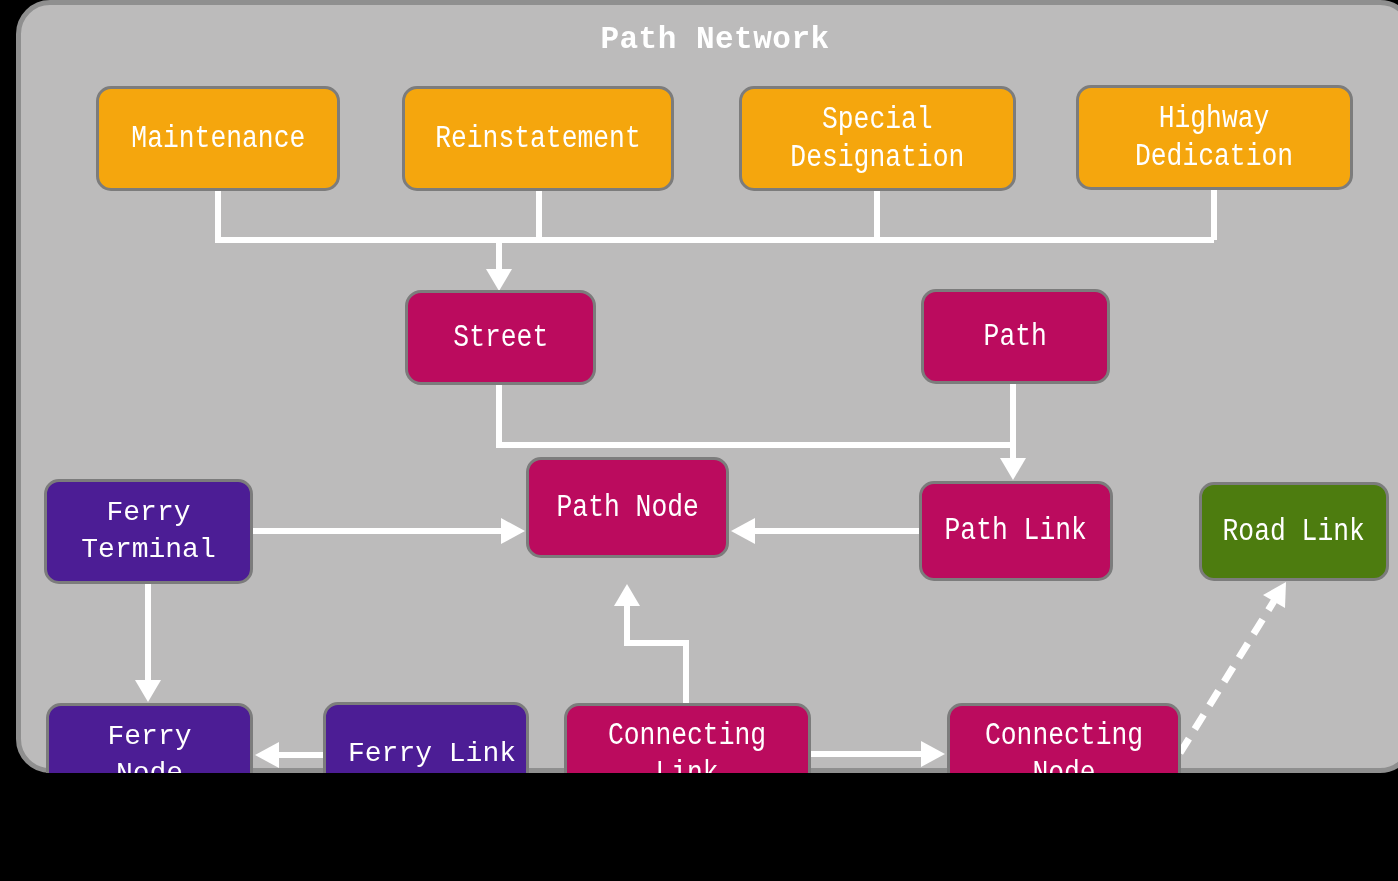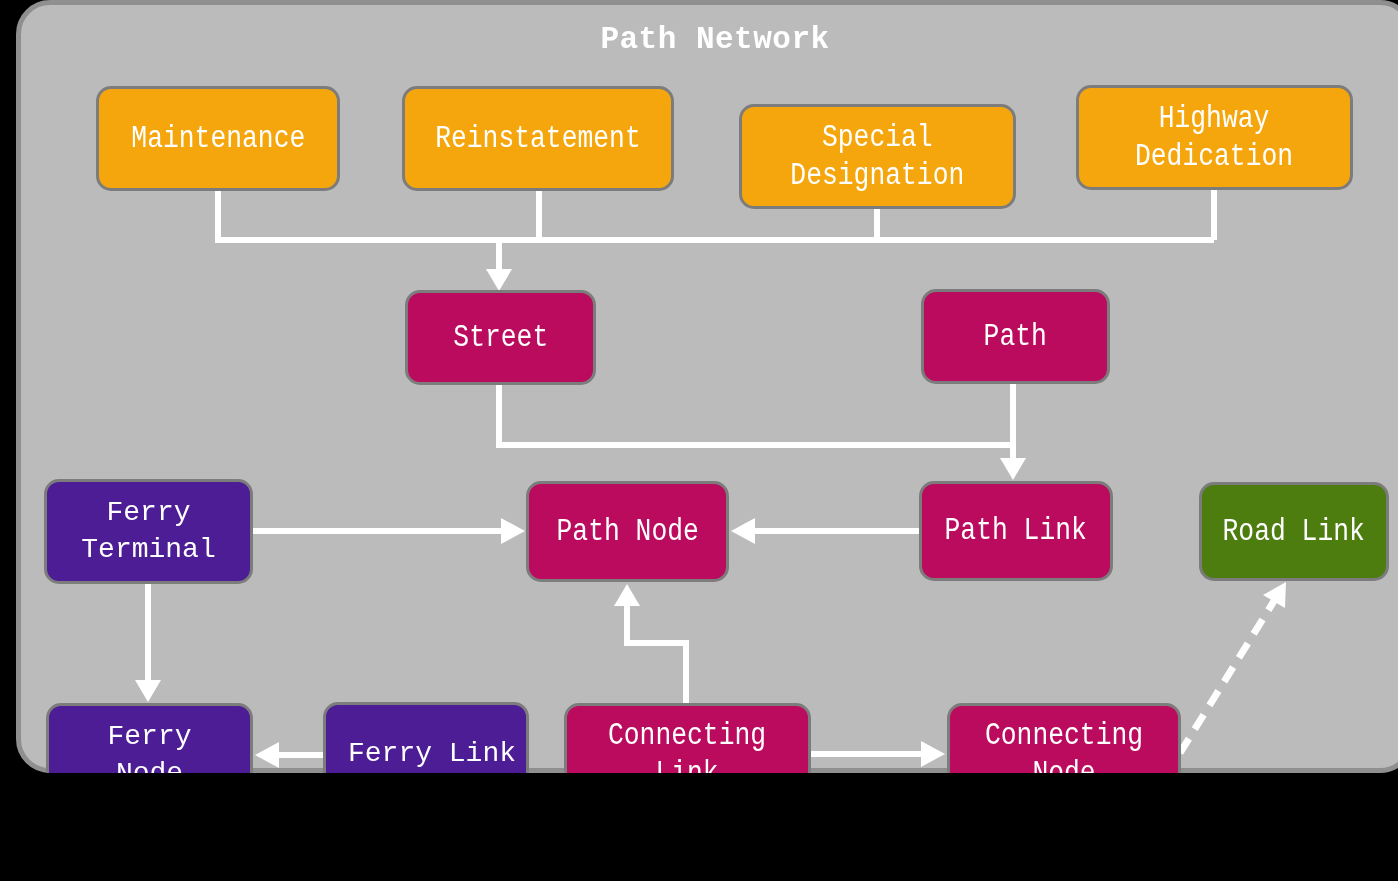--- a/index.html
+++ b/index.html
@@ -18,26 +18,26 @@
         color:#FFFFFF;text-align:center;}
   .label{white-space:pre-line;font-size:31px;line-height:1.2;transform:scaleX(0.85);}
   .blue .label{transform:none;font-size:28px;line-height:1.32;}
   .orange{background:#F5A60D;}
   .magenta{background:#BB0B5E;}
   .blue{background:#4c1d95;}
   .purple{background:#4d7c0f;}
   
   #n-maintenance{left:80px;top:86px;width:244px;height:105px;}
   #n-reinstatement{left:386px;top:86px;width:272px;height:105px;}
-  #n-special-designation{left:723px;top:104px;width:277px;height:105px;}
+  #n-special-designation{left:723px;top:86px;width:277px;height:105px;}
   #n-highway-dedication{left:1060px;top:85px;width:277px;height:105px;align-items:center;}
-  #n-street{left:389px;top:290px;width:191px;height:95px;}
+  #n-street{left:389px;top:290px;width:191px;height:95px;border-radius:16px;}
   #n-path{left:905px;top:289px;width:189px;height:95px;}
   #n-ferry-terminal{left:28px;top:479px;width:209px;height:105px;}
-  #n-path-node{left:510px;top:481px;width:203px;height:101px;}
+  #n-path-node{left:510px;top:457px;width:203px;height:101px;}
   #n-path-link{left:903px;top:481px;width:194px;height:100px;}
   #n-road-link{left:1183px;top:482px;width:190px;height:99px;}
   #n-ferry-node{left:30px;top:703px;width:207px;height:106px;}
   #n-ferry-link{left:307px;top:702px;width:206px;height:105px;padding-left:12px;}
   #n-connecting-link{left:548px;top:703px;width:247px;height:103px;}
   #n-connecting-node{left:931px;top:703px;width:234px;height:103px;}
 </style>
 </head>
 <body>
 

